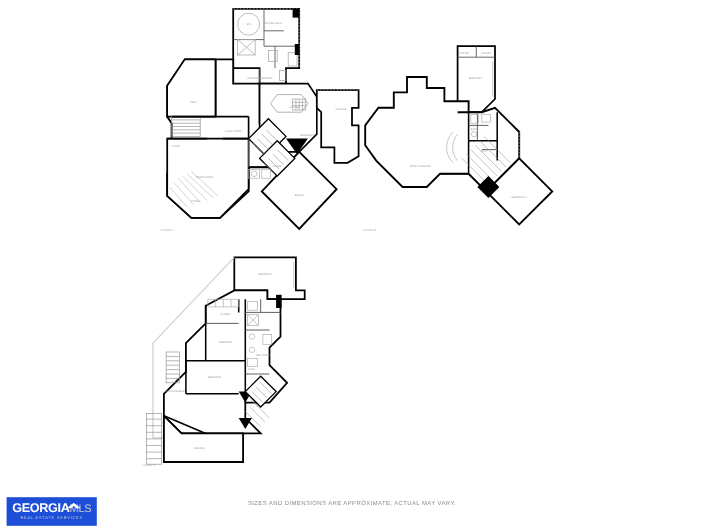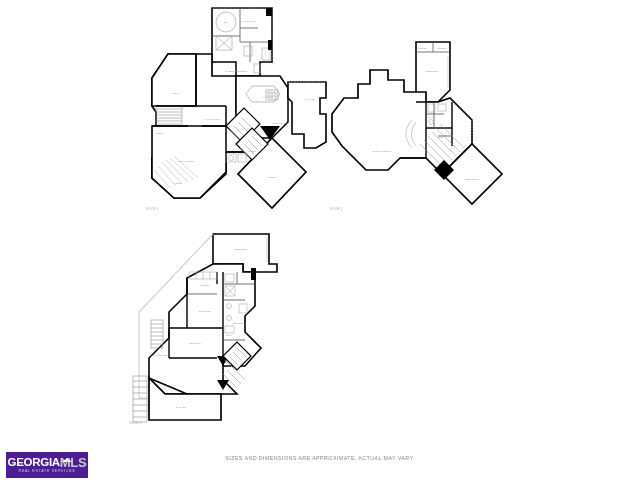--- a/index.html
+++ b/index.html
@@ -15,32 +15,32 @@
   
   #footer-note{
     position:absolute;left:0;top:455px;width:640px;text-align:center;
     font-size:5.4px;letter-spacing:.38px;color:#8a8a8a;
     font-family:"Liberation Sans",sans-serif;white-space:nowrap;
   }
 
   
   #logo{
     position:absolute;left:6px;top:452px;width:82px;height:26px;
-    background:#4c1d95;overflow:hidden;
+    background:#1d4ed8;overflow:hidden;
   }
   #logo .lgrow{
     position:absolute;left:0;top:4px;width:82px;height:13px;
     display:flex;align-items:center;justify-content:center;
   }
   #logo .lg-georgia{
     font-size:11.5px;font-weight:bold;color:#ffffff;letter-spacing:-.3px;
     font-family:"Liberation Sans",sans-serif;line-height:13px;
   }
   #logo .lg-mls{
-    font-size:13px;font-weight:bold;color:#c9c9c9;letter-spacing:-.3px;
+    font-size:10px;font-weight:normal;color:#c9c9c9;letter-spacing:-.3px;
     font-family:"Liberation Sans",sans-serif;line-height:13px;
   }
   #logo .lg-roof{
     position:absolute;right:9px;top:1px;width:24px;height:9px;overflow:hidden;
   }
   #logo .lg-sub{
     position:absolute;left:0;top:17px;width:82px;text-align:center;
     font-size:3.6px;letter-spacing:.7px;color:#d2d2d2;
     font-family:"Liberation Sans",sans-serif;
   }

